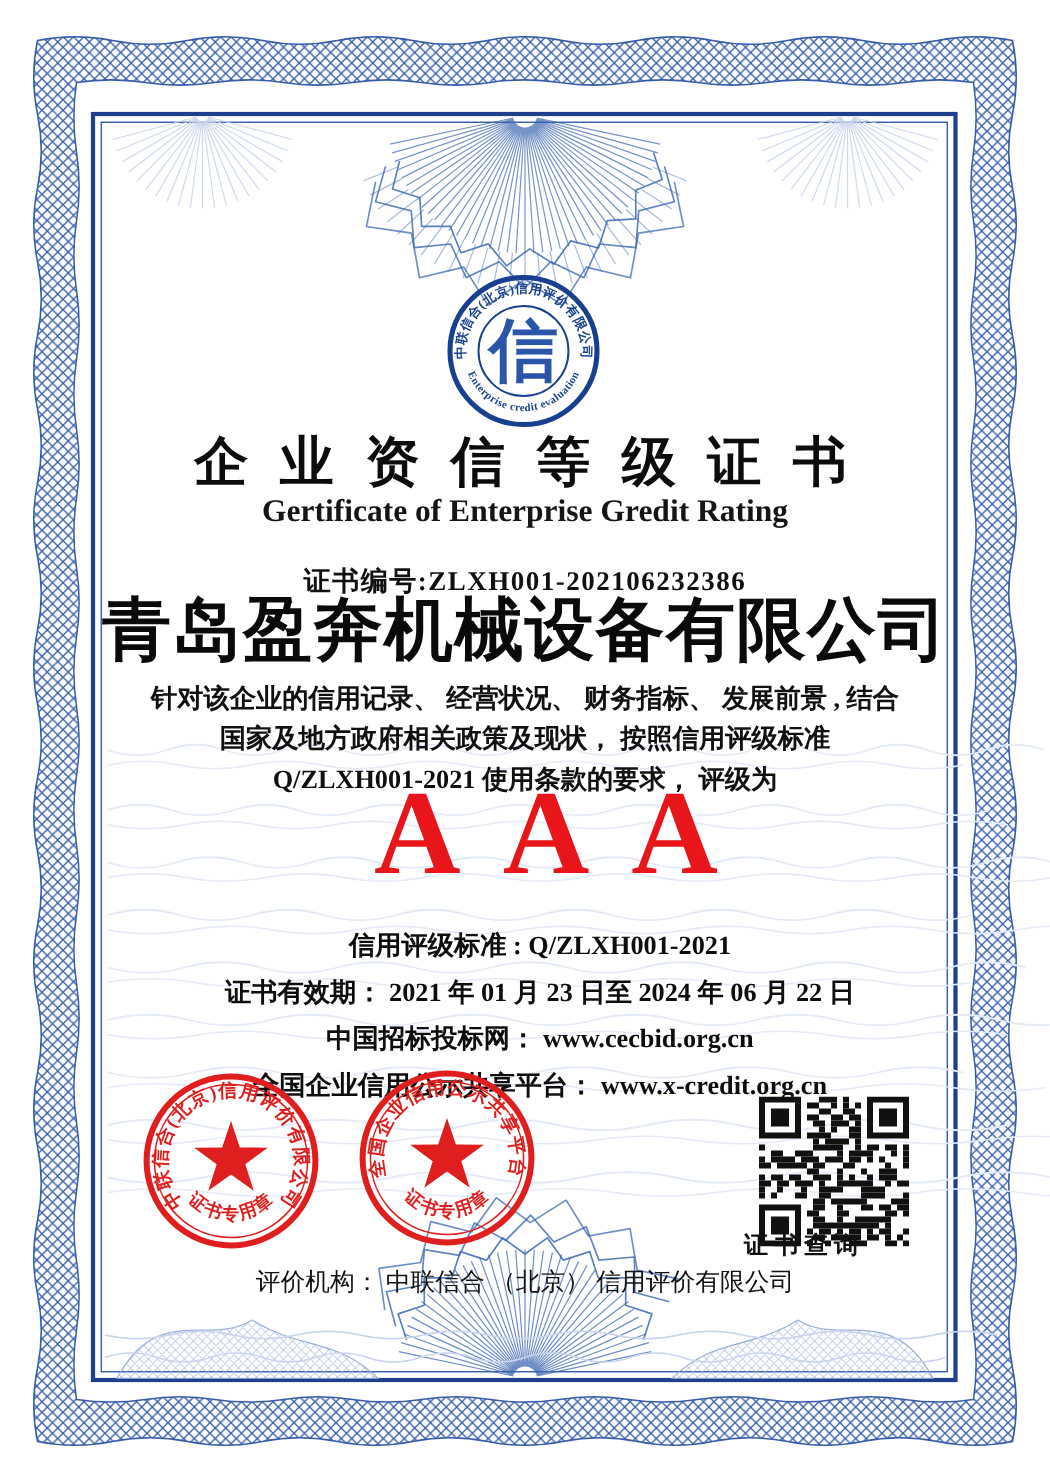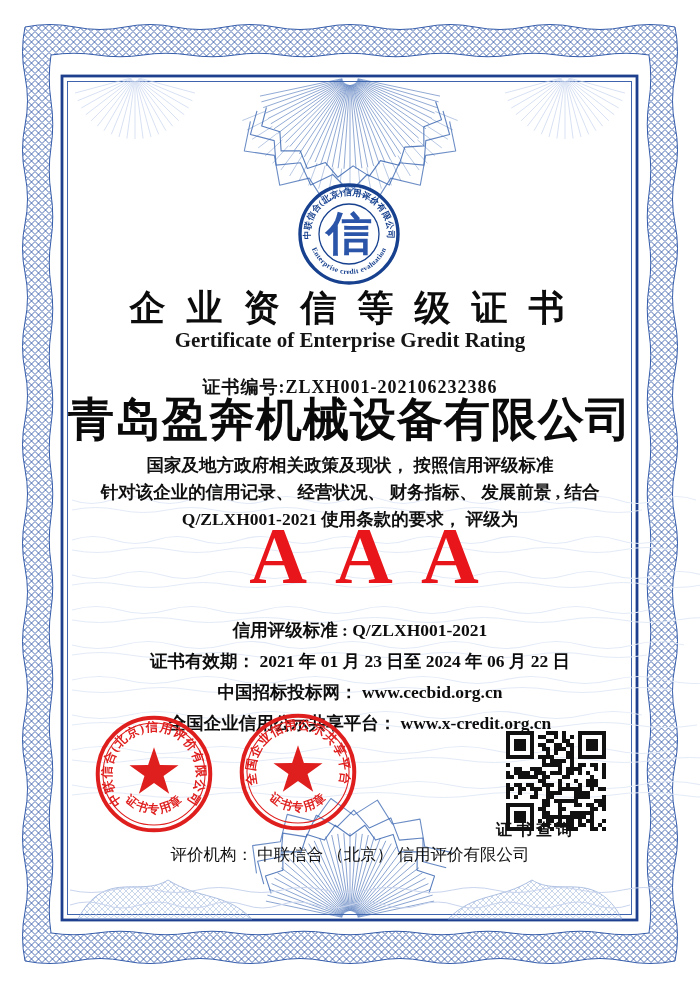--- a/index.html
+++ b/index.html
@@ -93,22 +93,22 @@
     <text class="logo-arc-en"><textPath href="#lgb" startOffset="50%">Enterprise credit evaluation</textPath></text>
     <text class="logo-xin" x="52" y="67">信</text>
   </svg>
 
   <div class="abs ctr title">企 业 资 信 等 级 证 书</div>
   <div class="abs ctr subtitle">Gertificate of Enterprise Gredit Rating</div>
   <div class="abs ctr certno">证书编号:ZLXH001-202106232386</div>
   <div class="abs ctr company">青岛盈奔机械设备有限公司</div>
 
   <div class="abs ctr bodytext">
+    <div>针对该企业的信用记录、 经营状况、 财务指标、 发展前景 , 结合</div>
     <div>国家及地方政府相关政策及现状， 按照信用评级标准</div>
-    <div>针对该企业的信用记录、 经营状况、 财务指标、 发展前景 , 结合</div>
     <div>Q/ZLXH001-2021 使用条款的要求， 评级为</div>
   </div>
 
   <div class="abs ctr rating">AAA</div>
 
   <div class="abs details">
     <div>信用评级标准 : Q/ZLXH001-2021</div>
     <div>证书有效期： 2021 年 01 月 23 日至 2024 年 06 月 22 日</div>
     <div>中国招标投标网： www.cecbid.org.cn</div>
     <div>全国企业信用公示共享平台： www.x-credit.org.cn</div>

